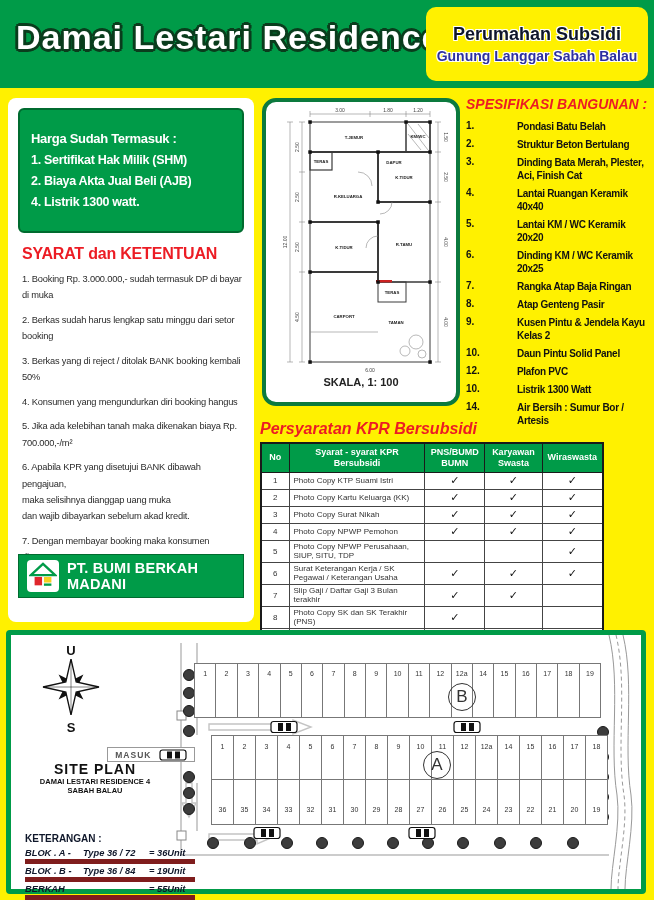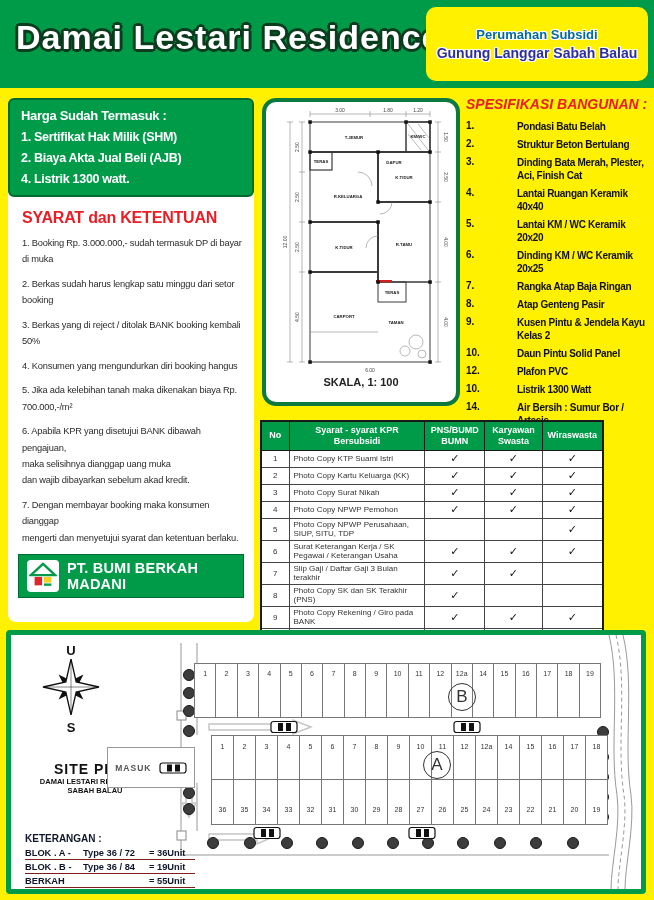--- a/index.html
+++ b/index.html
@@ -6,27 +6,27 @@
   body{width:654px;height:900px;background:#fff100;position:relative;overflow:hidden;
        font-family:"Liberation Sans",sans-serif;}
   
   .header{position:absolute;left:0;top:0;width:654px;height:88px;background:#009b48;}
   .brand{position:absolute;left:16px;top:18px;font-size:34px;font-weight:bold;color:#fff;
          letter-spacing:1px;
          text-shadow:-2px -2px 0 #0a3d1d,2px -2px 0 #0a3d1d,-2px 2px 0 #0a3d1d,2px 2px 0 #0a3d1d,
                      0 3px 0 #0a3d1d,3px 0 0 #0a3d1d,-3px 0 0 #0a3d1d,0 -3px 0 #0a3d1d;}
   .subsidy-box{position:absolute;right:6px;top:7px;width:222px;height:74px;background:#fff100;
          border-radius:10px;display:flex;flex-direction:column;align-items:center;justify-content:center;gap:3px;}
-  .subsidy-box .l1{font-size:13px;font-weight:bold;color:#0369a1;
+  .subsidy-box .l1{font-size:18px;font-weight:bold;color:#0f172a;
          text-shadow:-1px -1px 0 #fff,1px -1px 0 #fff,-1px 1px 0 #fff,1px 1px 0 #fff;}
   .subsidy-box .l2{font-size:14px;font-weight:bold;color:#2d2fa0;
          text-shadow:-1px -1px 0 #fff,1px -1px 0 #fff,-1px 1px 0 #fff,1px 1px 0 #fff;}
   
   .left-panel{position:absolute;left:8px;top:98px;width:246px;height:524px;background:#fff;border-radius:8px;}
-  .included-box{padding:8px 11px;background:#009b48;border:2px solid #006b2f;border-radius:6px;
+  .included-box{margin:10px;padding:21px 11px;background:#009b48;border:2px solid #006b2f;border-radius:6px;
          color:#fff;font-weight:bold;font-size:12.5px;letter-spacing:-0.3px;line-height:1.2;}
   .included-box .inc{margin:6px 0 0 0;}
   .inc-title{font-size:13px;}
   .syarat-title{color:#ec1c24;font-weight:bold;font-size:16px;margin:12px 0 8px 14px;letter-spacing:-0.2px;}
   .terms{margin:0 8px 0 14px;}
   .terms .term{white-space:pre-line;font-size:9.3px;color:#2b2b2b;margin-bottom:8.5px;
          line-height:1.75;letter-spacing:-0.2px;}
   .dev-banner{position:absolute;left:10px;right:10px;bottom:24px;height:44px;background:#009b48;
          border:1px solid #006b2f;display:flex;align-items:center;gap:8px;padding:0 8px;box-sizing:border-box;}
   .dev-logo{width:32px;height:32px;background:#fff;border-radius:4px;flex:none;display:flex;
@@ -60,41 +60,41 @@
   .kpr-table td.chk{text-align:center;font-family:"DejaVu Sans",sans-serif;font-size:11px;
          font-weight:bold;color:#111;width:56px;}
   
   .site-panel{position:absolute;left:6px;top:630px;width:630px;height:254px;background:#fff;
          border:5px solid #009b48;border-radius:4px;}
   .compass{position:absolute;left:18px;top:8px;width:84px;text-align:center;}
   .compass .cn,.compass .cs{font-size:13px;font-weight:bold;color:#111;}
   .site-title{position:absolute;left:8px;top:126px;width:152px;text-align:center;color:#111;}
   .site-title .t1{font-size:14px;font-weight:bold;letter-spacing:1px;}
   .site-title .t2,.site-title .t3{font-size:7.5px;font-weight:bold;}
-  .masuk{position:absolute;left:96px;top:112px;width:88px;height:41px;background:#fff;border:1px solid #999;
+  .masuk{position:absolute;left:96px;top:112px;width:88px;height:15px;background:#fff;border:1px solid #999;
          box-sizing:border-box;display:flex;align-items:center;justify-content:space-evenly;}
   .masuk .mtxt{font-size:8.5px;font-weight:bold;color:#555;letter-spacing:1px;}
   .deco-svg{position:absolute;left:0;top:0;}
   .tree{fill:#3c3c3c;stroke:#191919;stroke-width:1;}
   .car-body{fill:#fff;stroke:#111;stroke-width:1.2;}
   .car-glass{fill:#111;}
   .road{stroke:#999;stroke-width:1;fill:none;}
   .arrow{fill:#fff;stroke:#c4c4c4;stroke-width:1.4;}
   .lot-row{position:absolute;display:flex;}
   .lot{flex:1;margin-left:-1px;border:1px solid #777;background:#fff;text-align:center;
        font-size:7px;color:#333;box-sizing:border-box;}
   .rowB .lot{padding-top:6px;}
   .rowAtop .lot{padding-top:7px;}
   .rowAbot .lot{padding-top:26px;}
   .blk-circle{position:absolute;width:26px;height:26px;border:1.5px solid #333;border-radius:50%;
        display:flex;align-items:center;justify-content:center;font-size:17px;color:#333;background:transparent;}
   .legend{position:absolute;left:14px;top:198px;width:170px;color:#0f172a;}
   .legend .lg-title{font-size:10px;font-weight:bold;margin-bottom:2px;}
-  .lg-row{display:grid;grid-template-columns:58px 66px 46px;border-bottom:1px solid #7f1d1d;
-       font-size:9.3px;font-weight:bold;padding:1.5px 0;}
+  .lg-row{display:grid;grid-template-columns:58px 66px 46px;border-bottom:5px solid #7f1d1d;
+       font-size:9.3px;font-weight:bold;padding:1.5px 0;font-style:italic;}
 </style>
 </head>
 <body>
 
 <div class="header">
   <div class="brand">Damai Lestari Residence 4</div>
   <div class="subsidy-box">
     <div class="l1">Perumahan Subsidi</div>
     <div class="l2">Gunung Langgar Sabah Balau</div>
   </div>
@@ -263,20 +263,21 @@
         <span class="t">Listrik 1300 Watt</span>
       </div>
       <div class="spec">
         <span class="n">14.</span>
         <span class="t">Air Bersih : Sumur Bor / Artesis</span>
       </div>
     </div>
 </div>
 
 <div class="kpr">
+  <div class="kpr-title">Persyaratan KPR Bersubsidi</div>
   <table class="kpr-table">
     <thead>
       <tr>
         <th>No</th>
         <th>Syarat - syarat KPR Bersubsidi</th>
         <th>PNS/BUMD
 BUMN</th>
         <th>Karyawan
 Swasta</th>
         <th>Wiraswasta</th>

